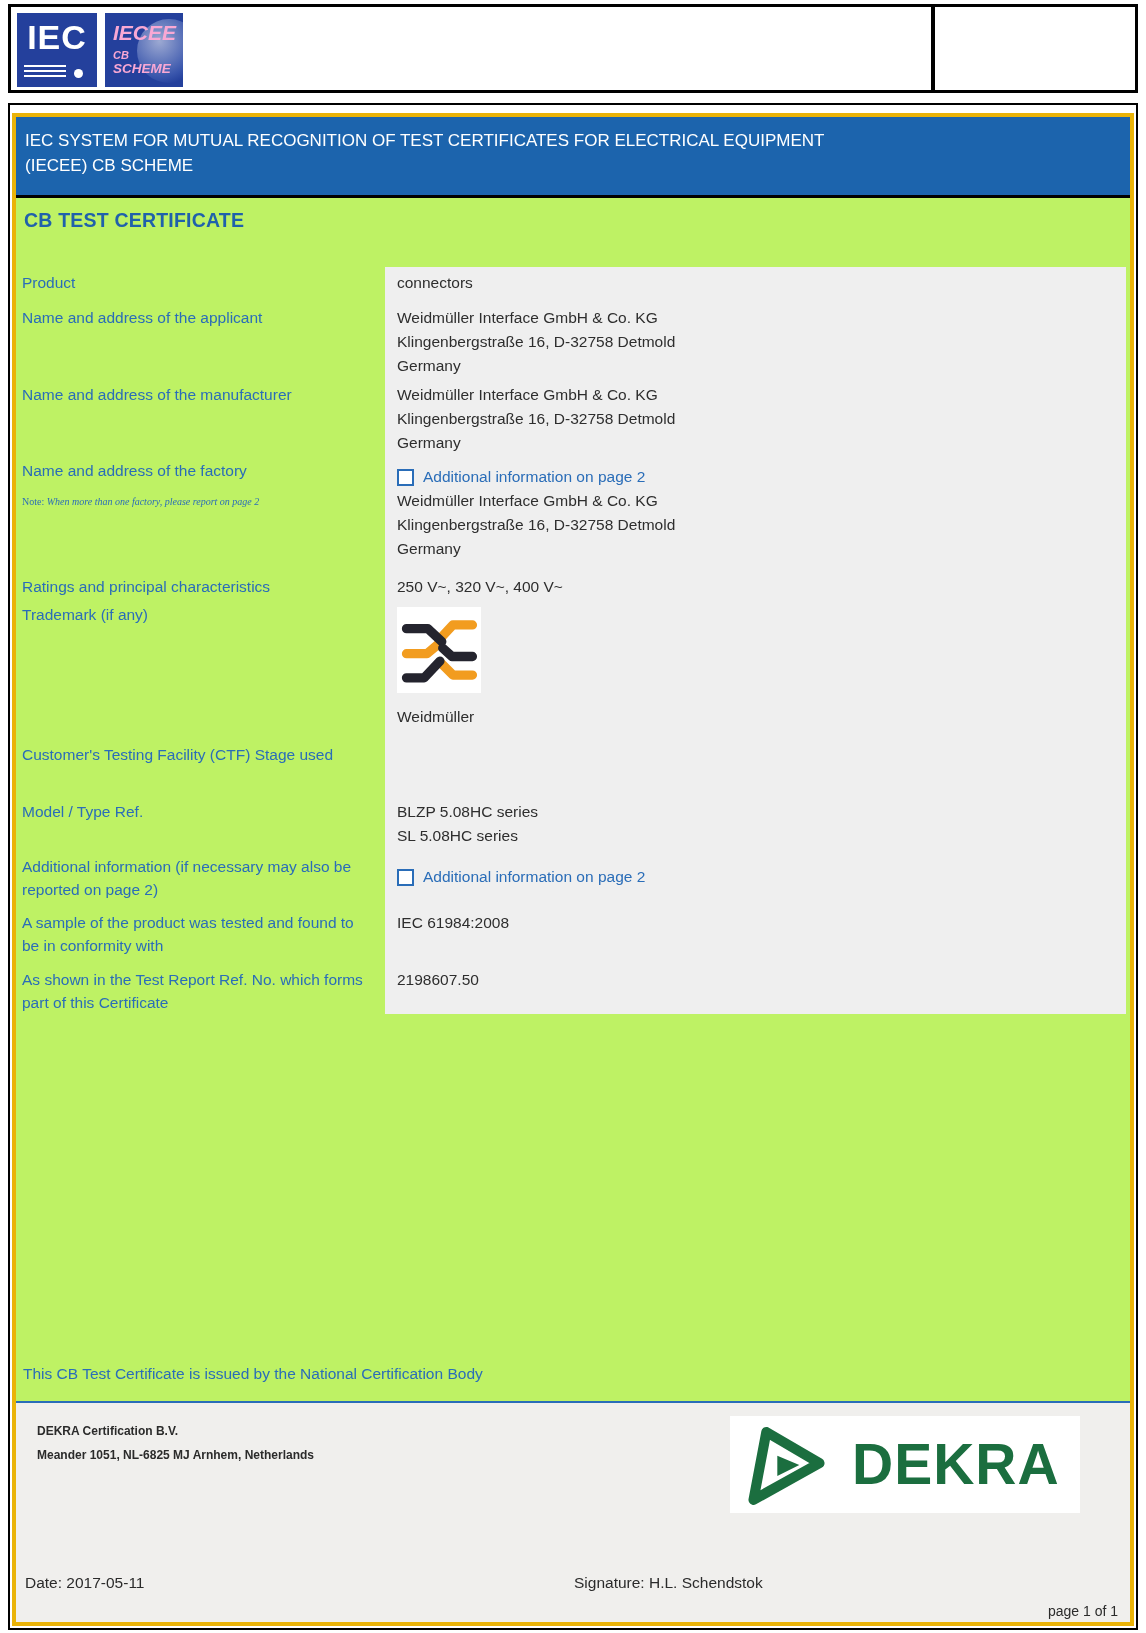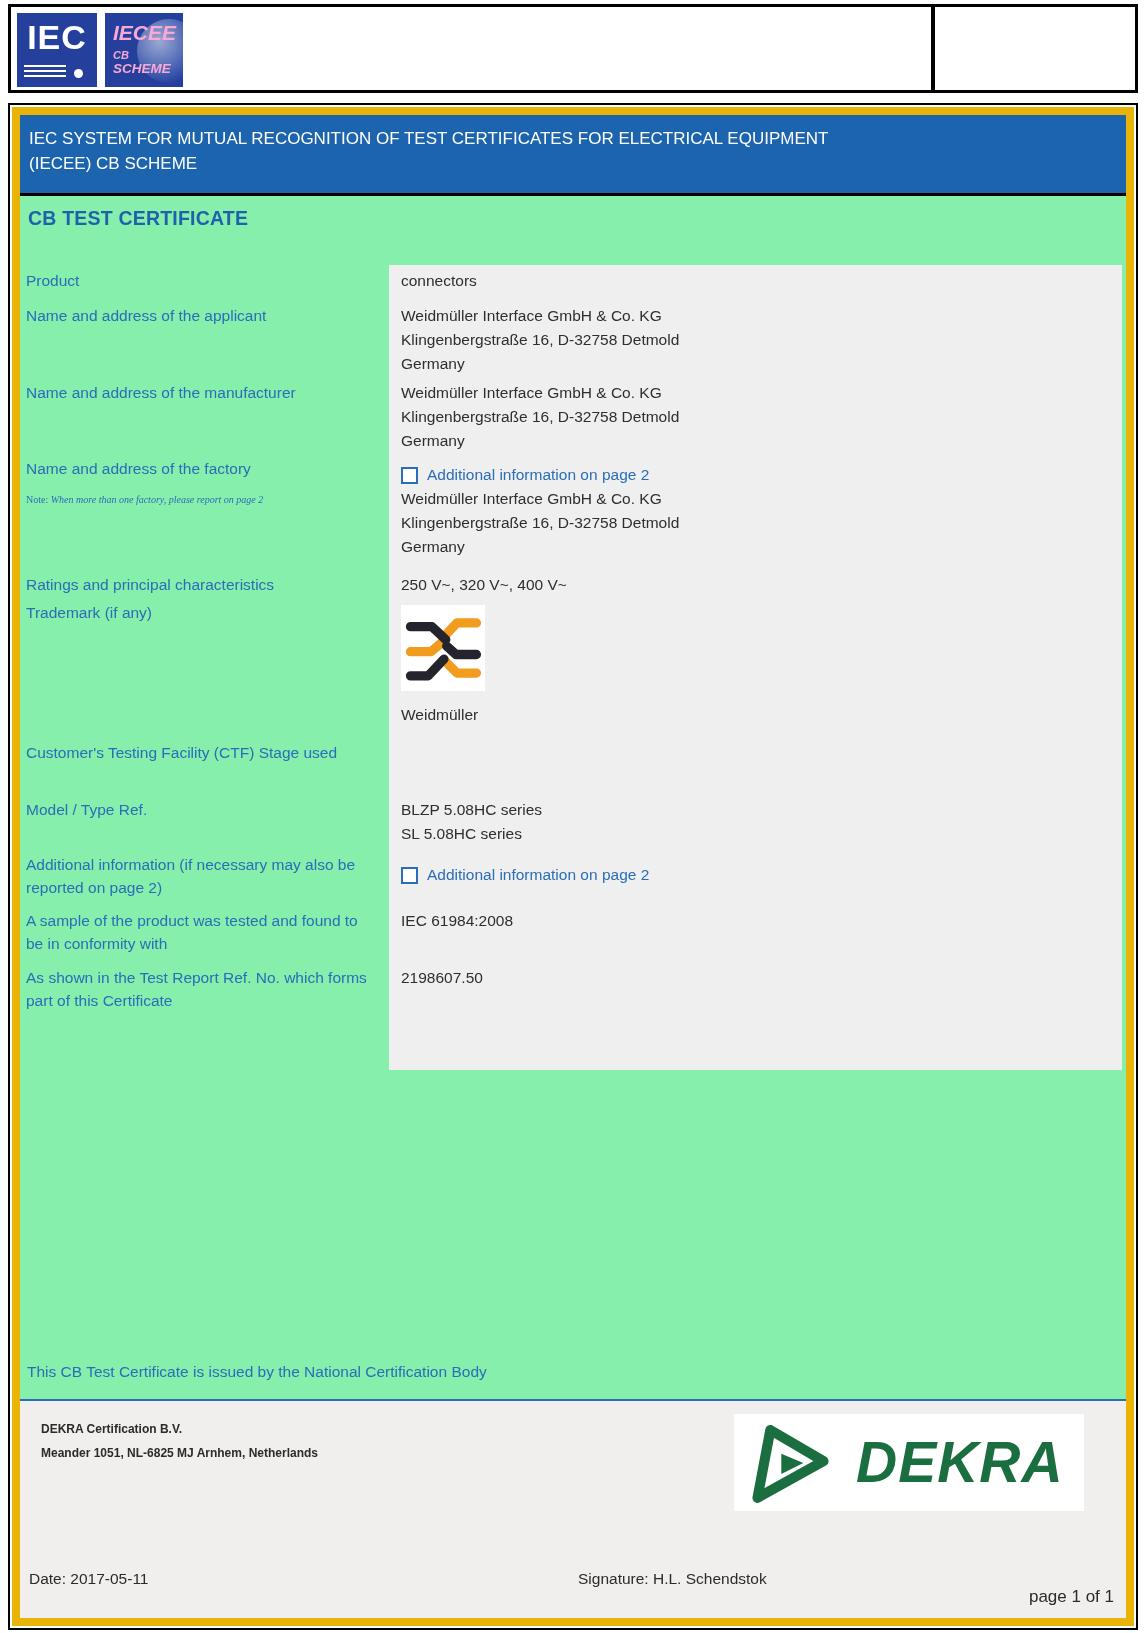--- a/index.html
+++ b/index.html
@@ -39,30 +39,30 @@
   .band-divider { position:absolute; left:920px; top:0; bottom:0; width:4px; background:#000; }
   .ref-box {
     position:absolute; right:6px; top:5px; width:192px; height:74px;
     border:2px solid #000; background:#fff; text-align:center;
   }
   .ref-box-header { background:#1c64ad; color:#fff; font-size:15.5px; line-height:26px; height:26px; }
   .ref-box-value { color:#222; font-size:15.5px; margin-top:7px; }
 
   
   .main-frame { position:absolute; left:8px; right:8px; top:103px; bottom:3px; border:2px solid #000; }
-  .frame-inner { position:absolute; inset:2px; border:8px solid #eab308; background:#86efac; }
+  .frame-inner { position:absolute; inset:2px; border:4px solid #eab308; background:#bef264;margin-top:6px; }
 
   .title-bar {
     background:#1c64ad; border-bottom:3px solid #000; color:#fff;
     padding:11px 10px 0 9px; height:81px; font-size:17px; line-height:25px;
   }
   .cert-title { color:#2061ab; font-weight:bold; font-size:19.5px; margin:11px 0 0 8px; letter-spacing:0.2px; }
 
   
-  .rows-section { position:relative; margin-top:39px; padding-bottom:58px; }
+  .rows-section { position:relative; margin-top:39px; }
   .rows-section::before {
     content:''; position:absolute; left:369px; right:4px; top:-4px; bottom:0; background:#efefef;
   }
   .rows-grid { position:relative; display:grid; grid-template-columns:369px 1fr; }
   .lbl {
     color:#2a6db8; font-size:15.5px; line-height:23px; padding:0 14px 0 6px;
   }
   .val {
     color:#2e2e2e; font-size:15.5px; line-height:24px; padding-left:12px;
   }
@@ -89,29 +89,29 @@
   .tm-box { width:84px; height:86px; background:#fff; margin-top:4px; display:flex; align-items:center; justify-content:center; }
   .tm-caption { margin-top:12px; }
 
   
   .issued-line { position:absolute; left:7px; top:1248px; color:#2a6db8; font-size:15.5px; }
   .blue-hr { position:absolute; left:0; right:0; top:1284px; height:2px; background:#2a6db8; }
   .footer { position:absolute; left:0; right:0; top:1286px; bottom:0; background:#f0efed; }
   .ncb-block { position:absolute; left:21px; top:16px; color:#2b2b2b; font-size:12px; line-height:24px;font-weight:bold; }
   .dekra-box {
     position:absolute; left:714px; top:13px; width:350px; height:97px; background:#fff;
-    display:flex; align-items:center; padding-left:16px;font-style:italic;
+    display:flex; align-items:center; padding-left:16px;
   }
   .dekra-word {
     color:#1b6e3f; font-weight:bold; font-size:57px; letter-spacing:1px; margin-left:14px;
     transform:scaleY(1.02); line-height:97px;
   }
   .foot-date { position:absolute; left:9px; bottom:30px; color:#2b2b2b; font-size:15.5px; }
   .foot-sig  { position:absolute; left:558px; bottom:30px; color:#2b2b2b; font-size:15.5px; }
-  .foot-page { position:absolute; right:12px; bottom:11px; color:#2b2b2b; font-size:17px; }
+  .foot-page { position:absolute; right:12px; bottom:3px; color:#2b2b2b; font-size:14px; }
 </style>
 </head>
 <body>
 
 <div class="top-band">
   <div class="logo-strip">
     <div class="iec-tile">
       <div class="iec-word">IEC</div>
       <div class="iec-lines">
           <div></div>

